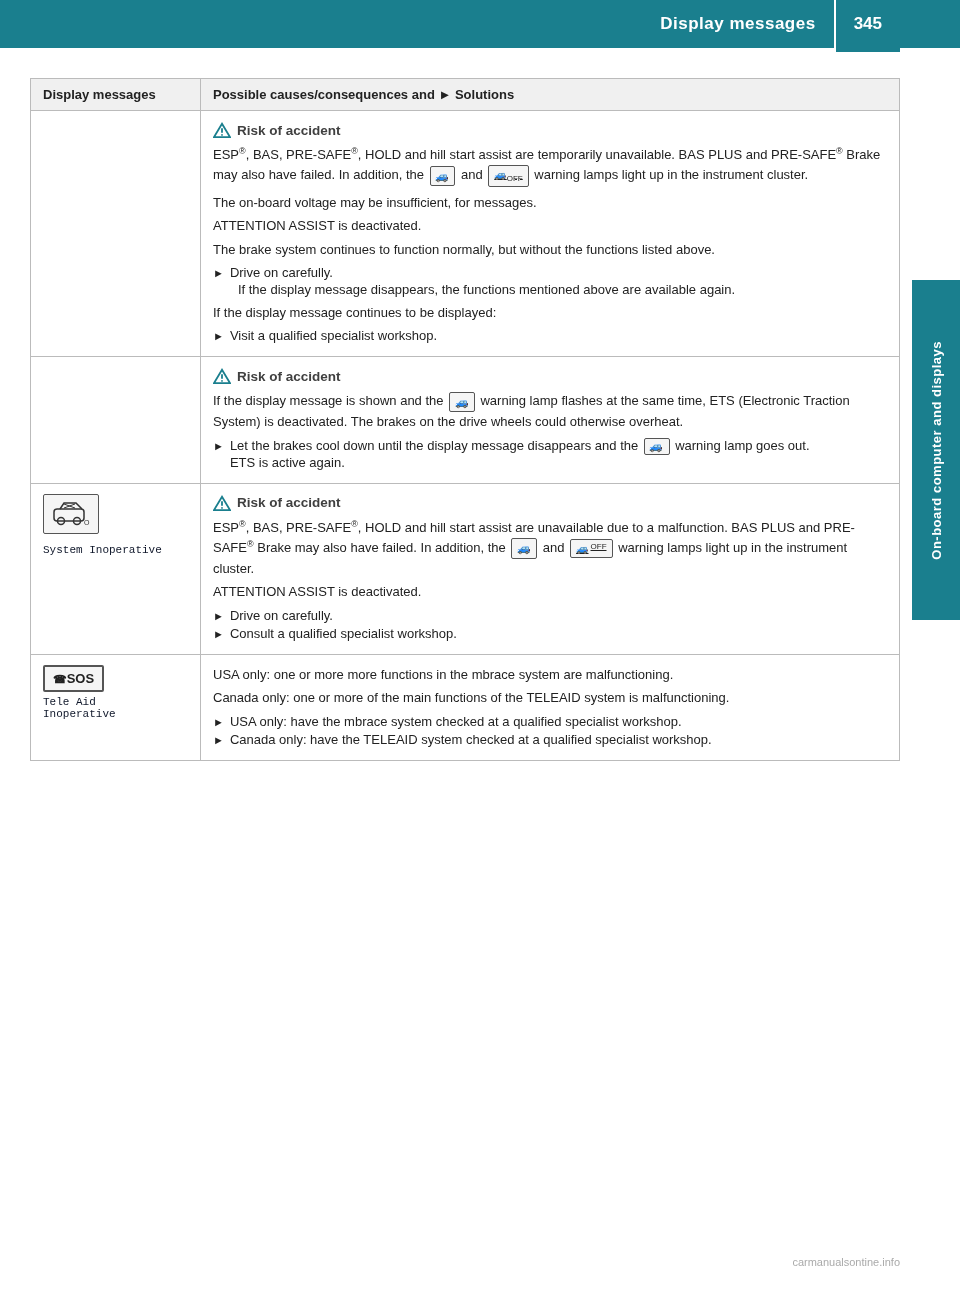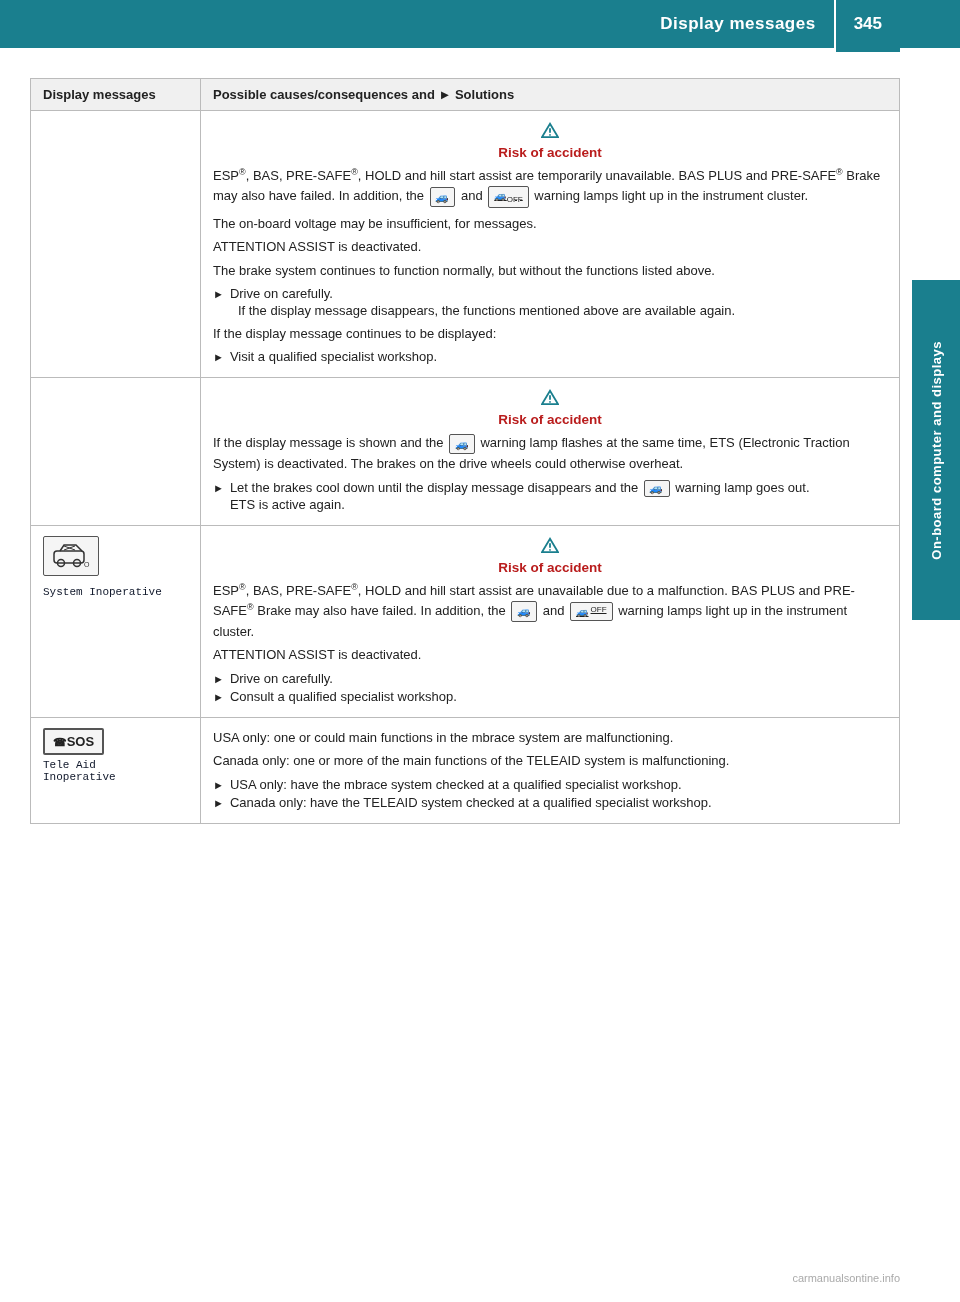--- a/index.html
+++ b/index.html
@@ -100,28 +100,27 @@
     .col-display {
       width: 170px;
       vertical-align: top;
     }
     .col-causes {
       vertical-align: top;
     }
 
     
     .risk-heading {
-      color: #b91c1c;
+      color: #404040;
       font-weight: bold;
       font-size: 13.5px;
       display: flex;
       align-items: center;
       gap: 6px;
       margin-bottom: 6px;
-      flex-direction: column;
     }
     .warning-triangle {
       display: inline-block;
       width: 18px;
       height: 18px;
       position: relative;
     }
     .warning-triangle svg {
       width: 18px;
       height: 18px;
@@ -199,21 +198,21 @@
       border-radius: 2px;
     }
     .sos-icon-prefix {
       font-size: 11px;
     }
 
     sup { font-size: 9px; }
 
     .watermark {
       position: fixed;
-      bottom: 18px;
+      bottom: 34px;
       right: 60px;
       font-size: 11px;
       color: #aaa;
     }
   </style>
 </head>
 <body>
 
 <div class="header-bar">
   <span class="header-title">Display messages</span>
@@ -349,21 +348,21 @@
 
       <tr>
         <td class="col-display">
           <div class="sos-box">
             <span class="sos-icon-prefix">☎</span><strong>SOS</strong>
           </div>
           <div class="display-label">Tele Aid<br>Inoperative</div>
         </td>
         <td class="col-causes">
           <div class="content-block">
-            <p>USA only: one or could main functions in the mbrace system are malfunctioning.</p>
+            <p>USA only: one or more more functions in the mbrace system are malfunctioning.</p>
             <p>Canada only: one or more of the main functions of the TELEAID system is malfunctioning.</p>
           </div>
           <div class="arrow-item">
             <span class="arrow-symbol">►</span>
             <span>USA only: have the mbrace system checked at a qualified specialist workshop.</span>
           </div>
           <div class="arrow-item">
             <span class="arrow-symbol">►</span>
             <span>Canada only: have the TELEAID system checked at a qualified specialist workshop.</span>
           </div>

